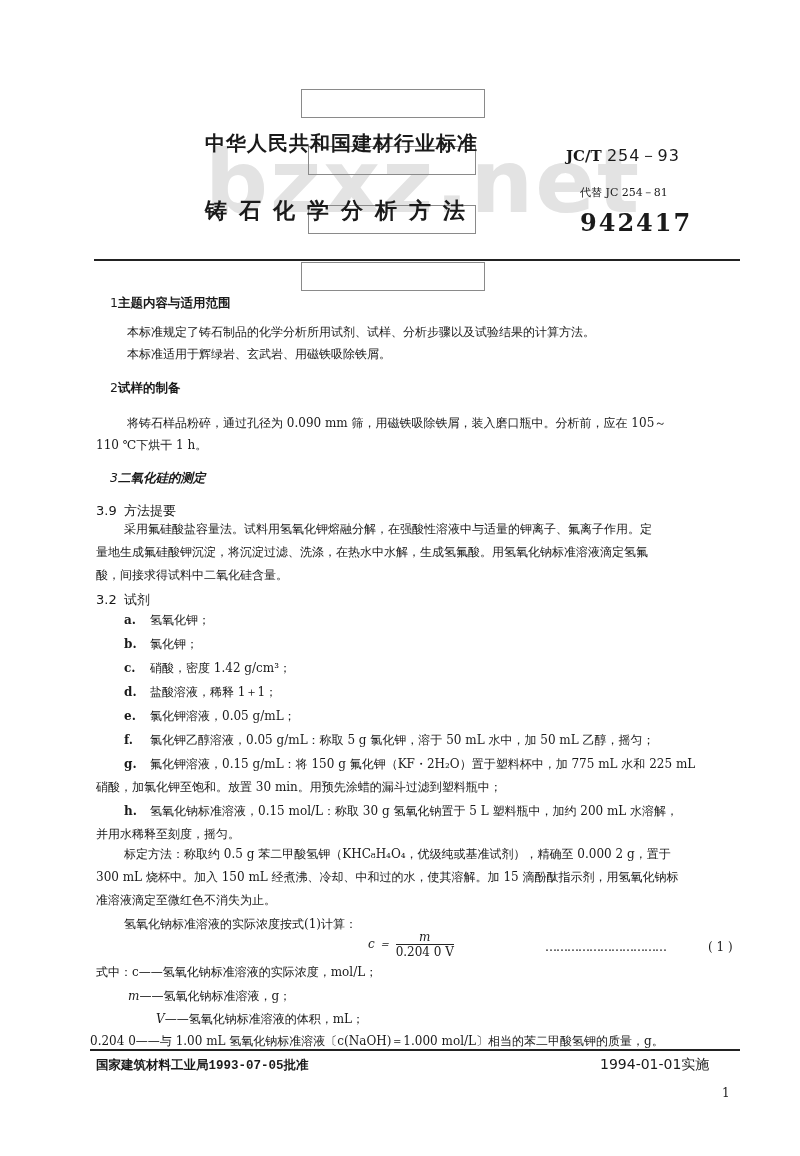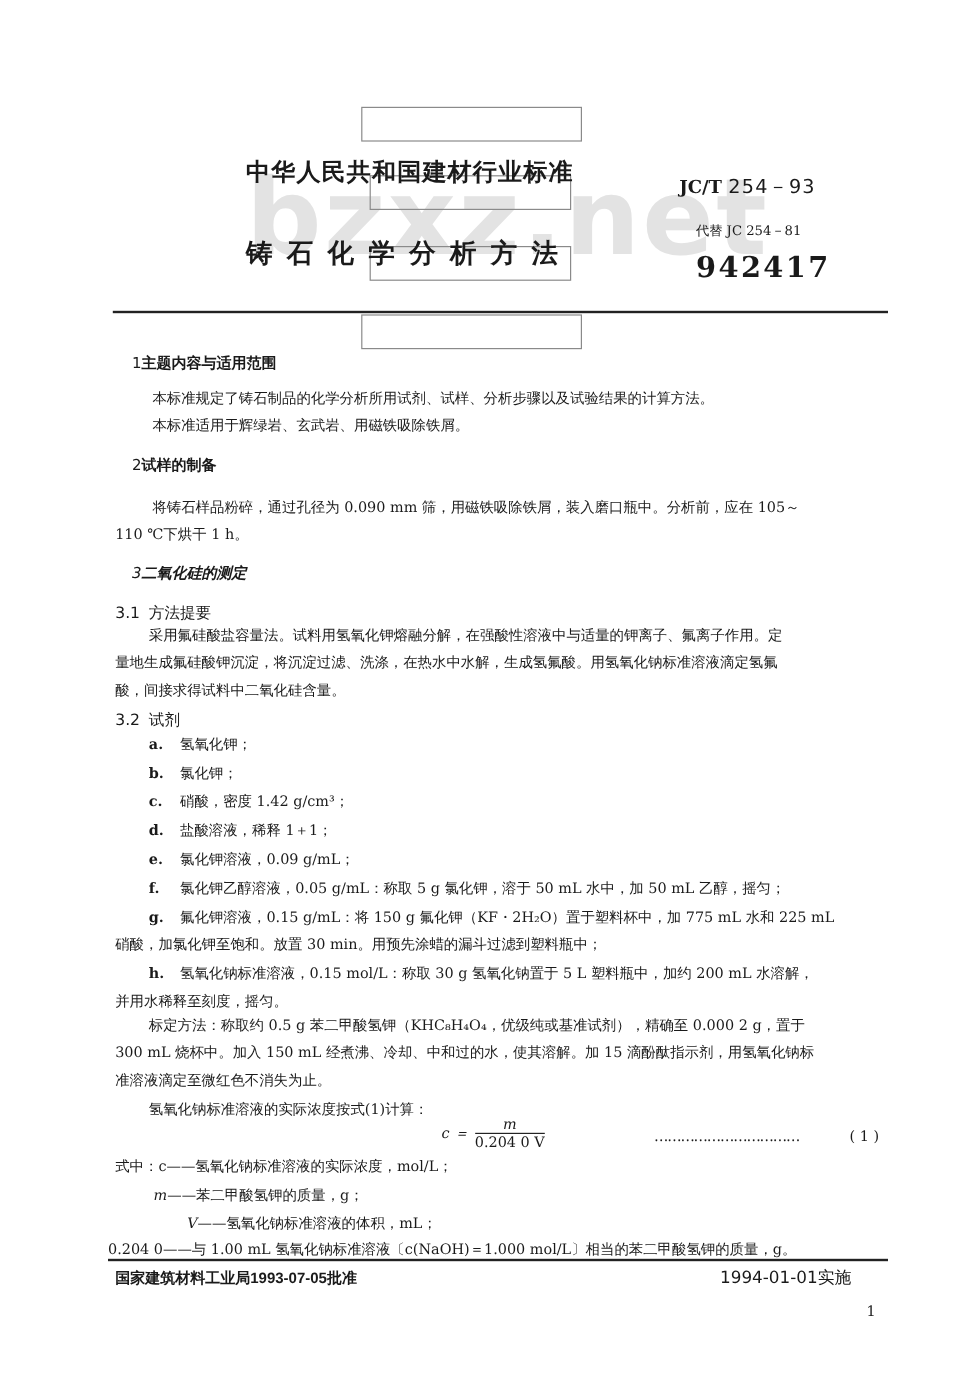--- a/index.html
+++ b/index.html
@@ -16,21 +16,21 @@
   .replaces { font-size:11px; }
   .catalog { font-family:"DejaVu Serif", serif; font-weight:bold; font-size:24px; letter-spacing:2px; }
   .rule { position:absolute; background:#222; }
   .h1 { font-family:"DejaVu Sans", sans-serif; font-weight:bold; font-size:12.5px;text-align:right; }
   .h1 .n { display:inline-block; width:22px; font-weight:normal; }
   .h2 { font-family:"DejaVu Sans", sans-serif; font-size:13px; }
   .h2 .n { display:inline-block; width:28px; }
   .p { font-size:12px; line-height:21px; }
   .item { font-size:12px; }
   .item .l { display:inline-block; width:26px; font-weight:bold; }
-  .footer { font-family:Liberation Sans, sans-serif; font-weight:bold; font-size:12.5px;text-align:right; }
+  .footer { font-family:Liberation Mono, monospace; font-weight:bold; font-size:12.5px;text-align:right; }
   .footer-date { font-family:"DejaVu Sans", sans-serif; font-size:14px; }
   .frac { display:inline-block; text-align:center; vertical-align:middle; font-size:12px; }
   .frac .top { display:block; font-style:italic; border-bottom:1px solid #222; padding:0 6px; }
   .frac .bot { display:block; }
   .dots { font-size:12px; letter-spacing:-1px; }
   i.v { font-style:italic; }
 </style>
 </head>
 <body>
 
@@ -63,35 +63,35 @@
   <span class="n">2</span><span>试样的制备</span>
 </div>
 <div class="layer p" style="left:127px;top:413px;">将铸石样品粉碎，通过孔径为 0.090 mm 筛，用磁铁吸除铁屑，装入磨口瓶中。分析前，应在 105～</div>
 <div class="layer p" style="left:96px;top:435px;">110 ℃下烘干 1 h。</div>
 
 <div class="layer h1" style="left:96px;top:470px;font-style:italic;">
   <span class="n">3</span><span>二氧化硅的测定</span>
 </div>
 
 <div class="layer h2" style="left:96px;top:502px;">
-  <span class="n">3.1</span><span>方法提要</span>
+  <span class="n">3.9</span><span>方法提要</span>
 </div>
 <div class="layer p" style="left:124px;top:519px;">采用氟硅酸盐容量法。试料用氢氧化钾熔融分解，在强酸性溶液中与适量的钾离子、氟离子作用。定</div>
 <div class="layer p" style="left:96px;top:542px;">量地生成氟硅酸钾沉淀，将沉淀过滤、洗涤，在热水中水解，生成氢氟酸。用氢氧化钠标准溶液滴定氢氟</div>
 <div class="layer p" style="left:96px;top:565px;">酸，间接求得试料中二氧化硅含量。</div>
 
 <div class="layer h2" style="left:96px;top:591px;">
   <span class="n">3.2</span><span>试剂</span>
 </div>
 
 <div class="layer item" style="left:124px;top:612px;"><span class="l">a.</span><span>氢氧化钾；</span></div>
 <div class="layer item" style="left:124px;top:636px;"><span class="l">b.</span><span>氯化钾；</span></div>
 <div class="layer item" style="left:124px;top:660px;"><span class="l">c.</span><span>硝酸，密度 1.42 g/cm³；</span></div>
 <div class="layer item" style="left:124px;top:684px;"><span class="l">d.</span><span>盐酸溶液，稀释 1＋1；</span></div>
-<div class="layer item" style="left:124px;top:708px;"><span class="l">e.</span><span>氯化钾溶液，0.09 g/mL；</span></div>
+<div class="layer item" style="left:124px;top:708px;"><span class="l">e.</span><span>氯化钾溶液，0.05 g/mL；</span></div>
 <div class="layer item" style="left:124px;top:732px;"><span class="l">f.</span><span>氯化钾乙醇溶液，0.05 g/mL：称取 5 g 氯化钾，溶于 50 mL 水中，加 50 mL 乙醇，摇匀；</span></div>
 <div class="layer item" style="left:124px;top:756px;"><span class="l">g.</span><span>氟化钾溶液，0.15 g/mL：将 150 g 氟化钾（KF・2H₂O）置于塑料杯中，加 775 mL 水和 225 mL</span></div>
 <div class="layer item" style="left:96px;top:779px;">硝酸，加氯化钾至饱和。放置 30 min。用预先涂蜡的漏斗过滤到塑料瓶中；</div>
 <div class="layer item" style="left:124px;top:803px;"><span class="l">h.</span><span>氢氧化钠标准溶液，0.15 mol/L：称取 30 g 氢氧化钠置于 5 L 塑料瓶中，加约 200 mL 水溶解，</span></div>
 <div class="layer item" style="left:96px;top:826px;">并用水稀释至刻度，摇匀。</div>
 
 <div class="layer p" style="left:124px;top:844px;">标定方法：称取约 0.5 g 苯二甲酸氢钾（KHC₈H₄O₄，优级纯或基准试剂），精确至 0.000 2 g，置于</div>
 <div class="layer p" style="left:96px;top:867px;">300 mL 烧杯中。加入 150 mL 经煮沸、冷却、中和过的水，使其溶解。加 15 滴酚酞指示剂，用氢氧化钠标</div>
 <div class="layer p" style="left:96px;top:890px;">准溶液滴定至微红色不消失为止。</div>
 <div class="layer p" style="left:124px;top:914px;">氢氧化钠标准溶液的实际浓度按式(1)计算：</div>
@@ -100,21 +100,21 @@
   <span style="font-style:italic;font-size:12px;vertical-align:middle;">c ＝</span>
   <span class="frac">
     <span class="top">m</span>
     <span class="bot">0.204 0 V</span>
   </span>
 </div>
 <div class="layer dots" style="left:545px;top:940px;">……………………………</div>
 <div class="layer item" style="left:708px;top:940px;">( 1 )</div>
 
 <div class="layer item" style="left:96px;top:964px;"><span>式中：c</span><span>——氢氧化钠标准溶液的实际浓度，mol/L；</span></div>
-<div class="layer item" style="left:128px;top:988px;"><i class="v">m</i><span>——苯二甲酸氢钾的质量，g；</span></div>
+<div class="layer item" style="left:128px;top:988px;"><i class="v">m</i><span>——氢氧化钠标准溶液，g；</span></div>
 <div class="layer item" style="left:128px;top:1011px;margin-left:28px;"><i class="v">V</i><span>——氢氧化钠标准溶液的体积，mL；</span></div>
 <div class="layer item" style="left:90px;top:1033px;"><span>0.204 0</span><span>——与 1.00 mL 氢氧化钠标准溶液〔c(NaOH)＝1.000 mol/L〕相当的苯二甲酸氢钾的质量，g。</span></div>
 
 <div class="rule" style="left:90px;top:1049px;width:650px;height:2px;"></div>
 
 <div class="layer footer" style="left:96px;top:1057px;">国家建筑材料工业局1993-07-05批准</div>
 <div class="layer footer-date" style="left:600px;top:1056px;">1994-01-01实施</div>
 <div class="layer item" style="left:722px;top:1086px;">1</div>
 
 </body></html>

